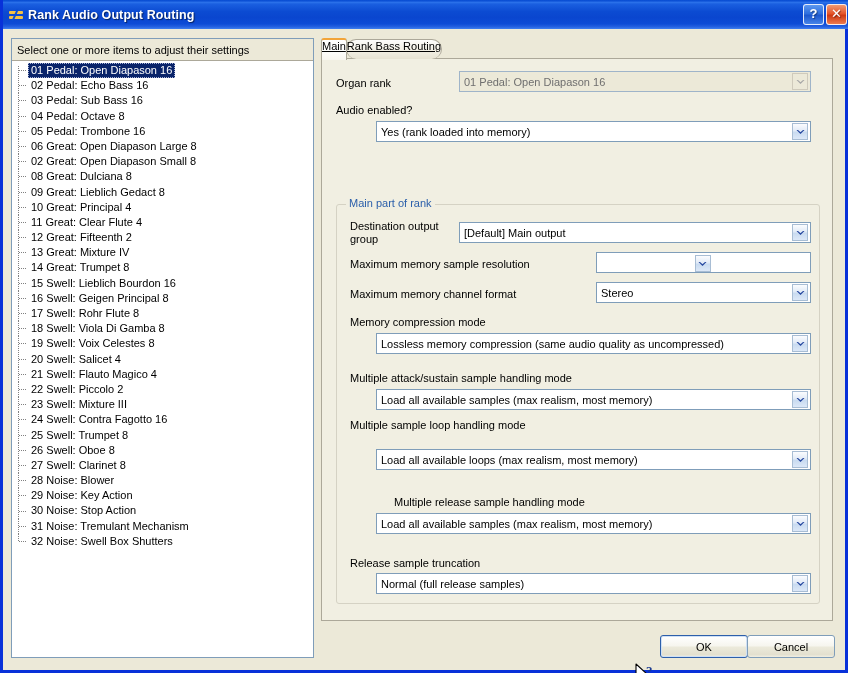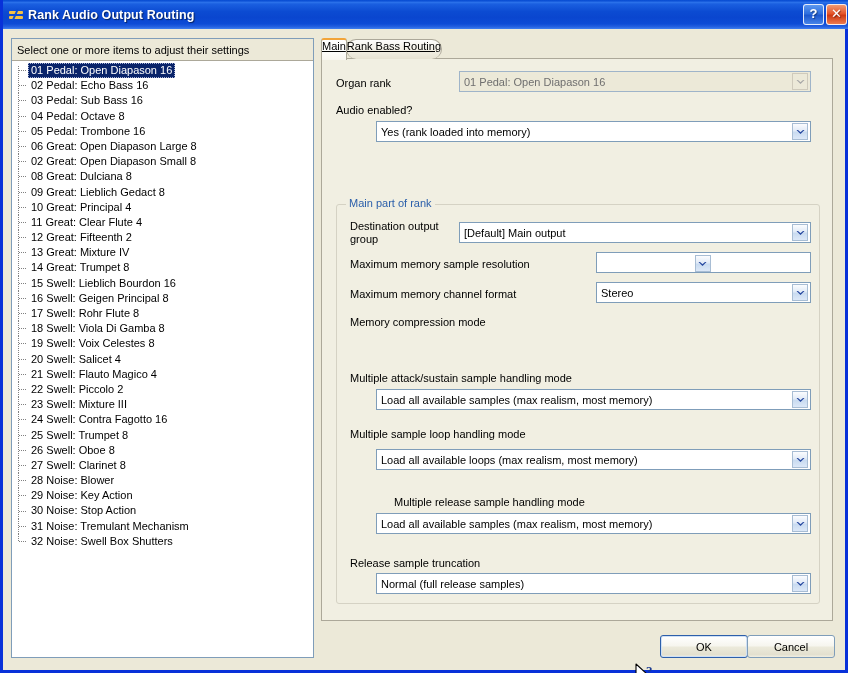--- a/index.html
+++ b/index.html
@@ -449,32 +449,40 @@
         <div class="combo" style="left:274px;top:223px;width:215px;">
           <div class="ctext">Stereo</div>
           <div class="carrow">
             <svg width="9" height="6" viewBox="0 0 9 6">
                 <path d="M0.5 1 L4.5 5 L8.5 1 L7 1 L4.5 3.3 L2 1 Z" fill="#21439c"></path>
               </svg>
           </div>
         </div>
 
         <div class="field-label" style="left:28px;top:257px;text-align:center;">Memory compression mode</div>
+        <div class="combo" style="left:54px;top:274px;width:435px;">
+          <div class="ctext">Lossless memory compression (same audio quality as uncompressed)</div>
+          <div class="carrow">
+            <svg width="9" height="6" viewBox="0 0 9 6">
+                <path d="M0.5 1 L4.5 5 L8.5 1 L7 1 L4.5 3.3 L2 1 Z" fill="#21439c"></path>
+              </svg>
+          </div>
+        </div>
 
         <div class="field-label" style="left:28px;top:313px;">Multiple attack/sustain sample handling mode</div>
         <div class="combo" style="left:54px;top:330px;width:435px;">
           <div class="ctext">Load all available samples (max realism, most memory)</div>
           <div class="carrow">
             <svg width="9" height="6" viewBox="0 0 9 6">
                 <path d="M0.5 1 L4.5 5 L8.5 1 L7 1 L4.5 3.3 L2 1 Z" fill="#21439c"></path>
               </svg>
           </div>
         </div>
 
-        <div class="field-label" style="left:28px;top:369px;">Multiple sample loop handling mode</div>
+        <div class="field-label" style="left:28px;top:360px;">Multiple sample loop handling mode</div>
         <div class="combo" style="left:54px;top:390px;width:435px;">
           <div class="ctext">Load all available loops (max realism, most memory)</div>
           <div class="carrow">
             <svg width="9" height="6" viewBox="0 0 9 6">
                 <path d="M0.5 1 L4.5 5 L8.5 1 L7 1 L4.5 3.3 L2 1 Z" fill="#21439c"></path>
               </svg>
           </div>
         </div>
 
         <div class="field-label" style="left:28px;top:437px;padding-left:44px;">Multiple release sample handling mode</div>

